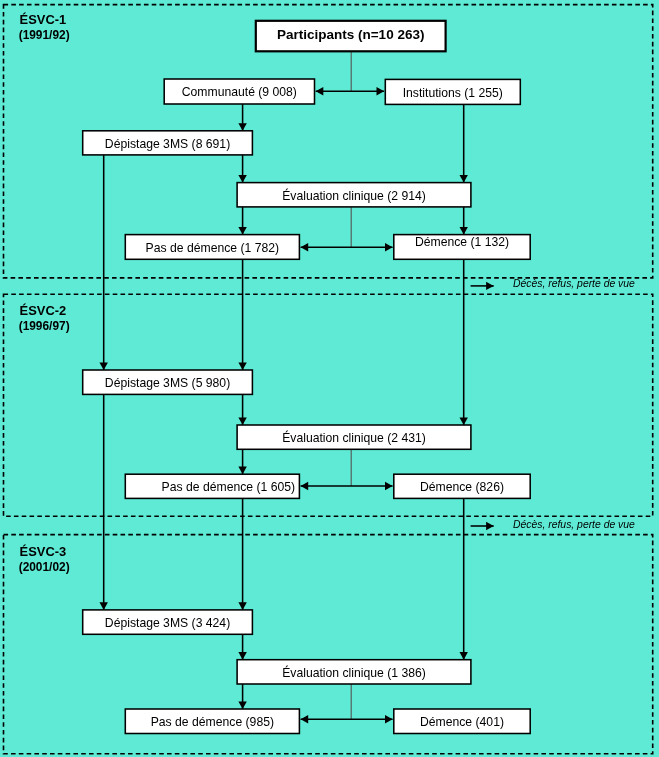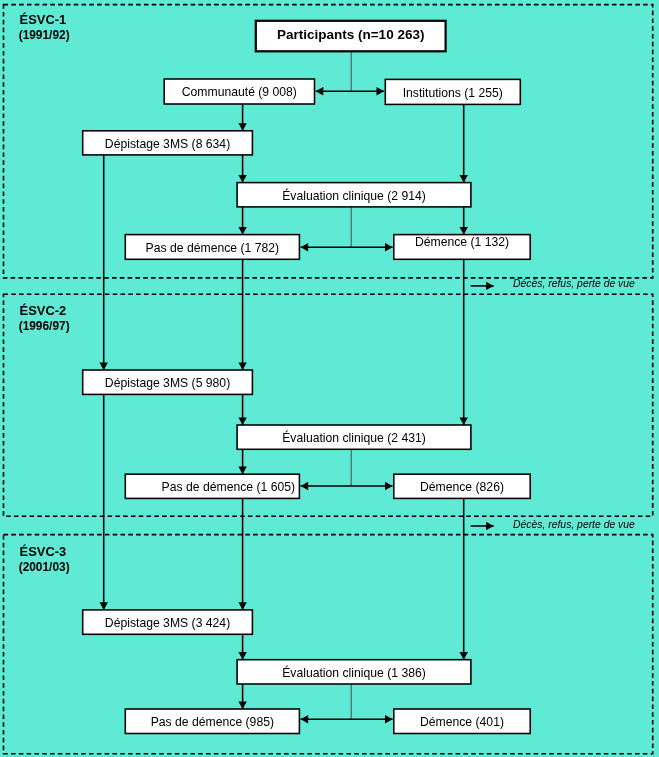--- a/index.html
+++ b/index.html
@@ -97,32 +97,32 @@
   <rect class="node-rect" x="237.1" y="659.7" width="233.8" height="24.3"></rect>
   <rect class="node-rect" x="125.3" y="709.0" width="174.1" height="24.5"></rect>
   <rect class="node-rect" x="393.8" y="709.0" width="136.4" height="24.5"></rect>
   </g>
   </svg>
   <div class="phase-label phase-name" style="left:19.6px;top:14.3px;">ÉSVC-1</div>
   <div class="phase-label phase-period" style="left:18.7px;top:30.1px;">(1991/92)</div>
   <div class="phase-label phase-name" style="left:19.6px;top:304.9px;">ÉSVC-2</div>
   <div class="phase-label phase-period" style="left:18.7px;top:321.0px;">(1996/97)</div>
   <div class="phase-label phase-name" style="left:19.6px;top:545.9px;">ÉSVC-3</div>
-  <div class="phase-label phase-period" style="left:18.7px;top:562.1px;">(2001/03)</div>
+  <div class="phase-label phase-period" style="left:18.7px;top:562.1px;">(2001/02)</div>
   <div class="nodelabel strong" style="left:255.8px;top:20.8px;width:189.8px;height:30.5px;">
       <span>Participants (n=10 263)</span>
     </div>
   <div class="nodelabel" style="left:164.2px;top:79.0px;width:150.3px;height:25.0px;">
       <span>Communauté (9 008)</span>
     </div>
   <div class="nodelabel" style="left:385.3px;top:79.4px;width:135.0px;height:25.0px;">
       <span>Institutions (1 255)</span>
     </div>
   <div class="nodelabel" style="left:82.7px;top:130.8px;width:169.7px;height:24.1px;">
-      <span>Dépistage 3MS (8 634)</span>
+      <span>Dépistage 3MS (8 691)</span>
     </div>
   <div class="nodelabel" style="left:237.1px;top:182.6px;width:233.8px;height:24.3px;border-radius:12px;">
       <span>Évaluation clinique (2 914)</span>
     </div>
   <div class="nodelabel" style="left:125.3px;top:234.6px;width:174.1px;height:24.7px;">
       <span>Pas de démence (1 782)</span>
     </div>
   <div class="nodelabel" style="left:393.8px;top:234.6px;width:136.4px;height:14px;">
       <span>Démence (1 132)</span>
     </div>

